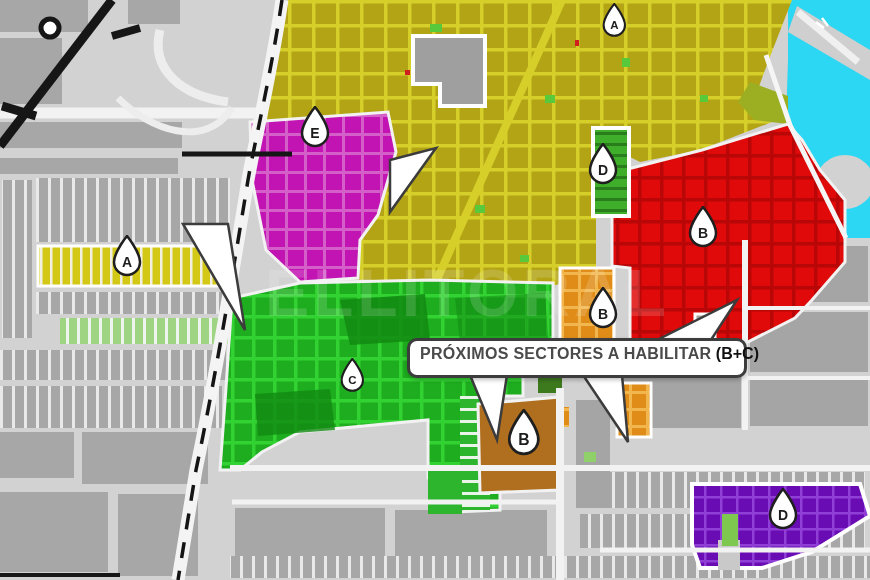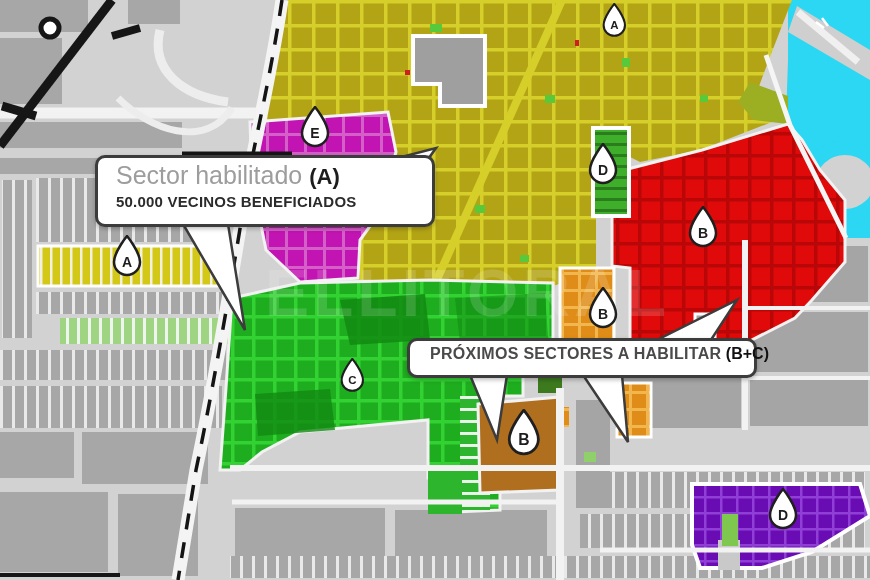--- a/index.html
+++ b/index.html
@@ -16,21 +16,21 @@
   .pin-lg{transform:scale(1.12);transform-origin:top left;}
 
   
   .callout{position:absolute;background:#fff;border:3px solid #3c3c3c;border-radius:10px;
       box-shadow:0 2px 4px rgba(0,0,0,.25);}
   .callout-1{left:95px;top:155px;width:306px;height:64px;padding:2px 10px 0 18px;}
   .c1-title{font-size:25px;line-height:30px;white-space:nowrap;}
   .c1-main{color:#9d9d9d;}
   .c1-sector{color:#1d1d1d;font-weight:bold;font-size:22px;}
   .c1-sub{font-size:15px;font-weight:bold;color:#2b2b2b;letter-spacing:.2px;margin-top:1px;}
-  .callout-2{left:407px;top:338px;width:316px;height:30px;padding:4px 8px 0 20px;text-align:center;
+  .callout-2{left:407px;top:338px;width:316px;height:30px;padding:4px 8px 0 10px;text-align:center;
       white-space:nowrap;}
   .c2-text{font-size:16px;font-weight:bold;color:#4a4a4a;letter-spacing:.3px;}
   .c2-sector{font-size:16px;font-weight:bold;color:#111;}
 
   
   .watermark{position:absolute;left:265px;top:255px;font-size:66px;font-weight:bold;
       color:#ffffff;opacity:.15;letter-spacing:4px;pointer-events:none;}
 </style>
 </head>
 <body>
@@ -265,26 +265,19 @@
       </svg>
   <span class="pin-letter">D</span>
 </div>
 <div class="pin" style="left:112px;top:235px">
   <svg width="30" height="42" viewBox="0 0 30 42">
     <path d="M15,1 C15,1 2,17 2,27 a13,13 0 1,0 26,0 C28,17 15,1 15,1 Z" fill="#fff" stroke="#1f1f1f" stroke-width="2.5"></path>
       </svg>
   <span class="pin-letter">A</span>
 </div>
 
-<div class="callout callout-1">
-  <div class="c1-title">
-    <span class="c1-main">Sector habilitado</span>
-    <span class="c1-sector">(A)</span>
-  </div>
-  <div class="c1-sub">50.000 VECINOS BENEFICIADOS</div>
-</div>
 
 <div class="callout callout-2">
   <span class="c2-text">PRÓXIMOS SECTORES A HABILITAR</span>
   <span class="c2-sector">(B+C)</span>
 </div>
 
 </div>
 
 </body></html>

